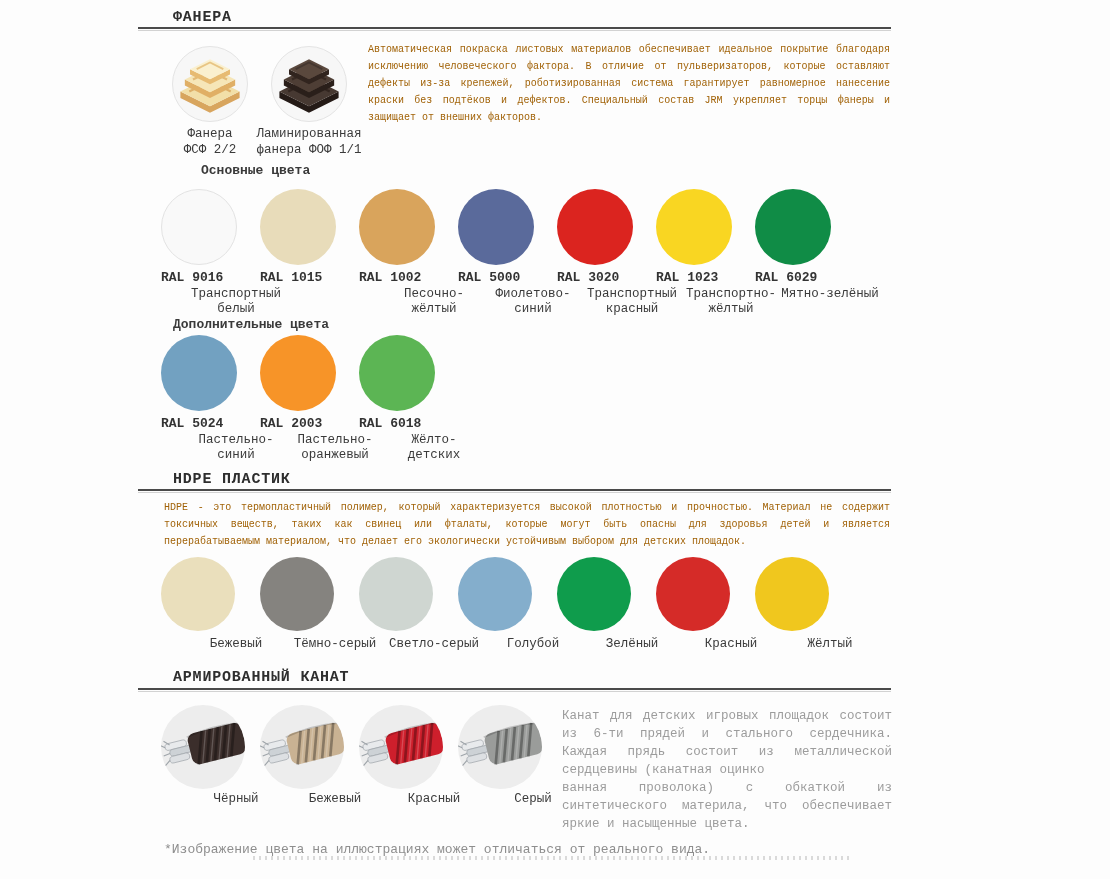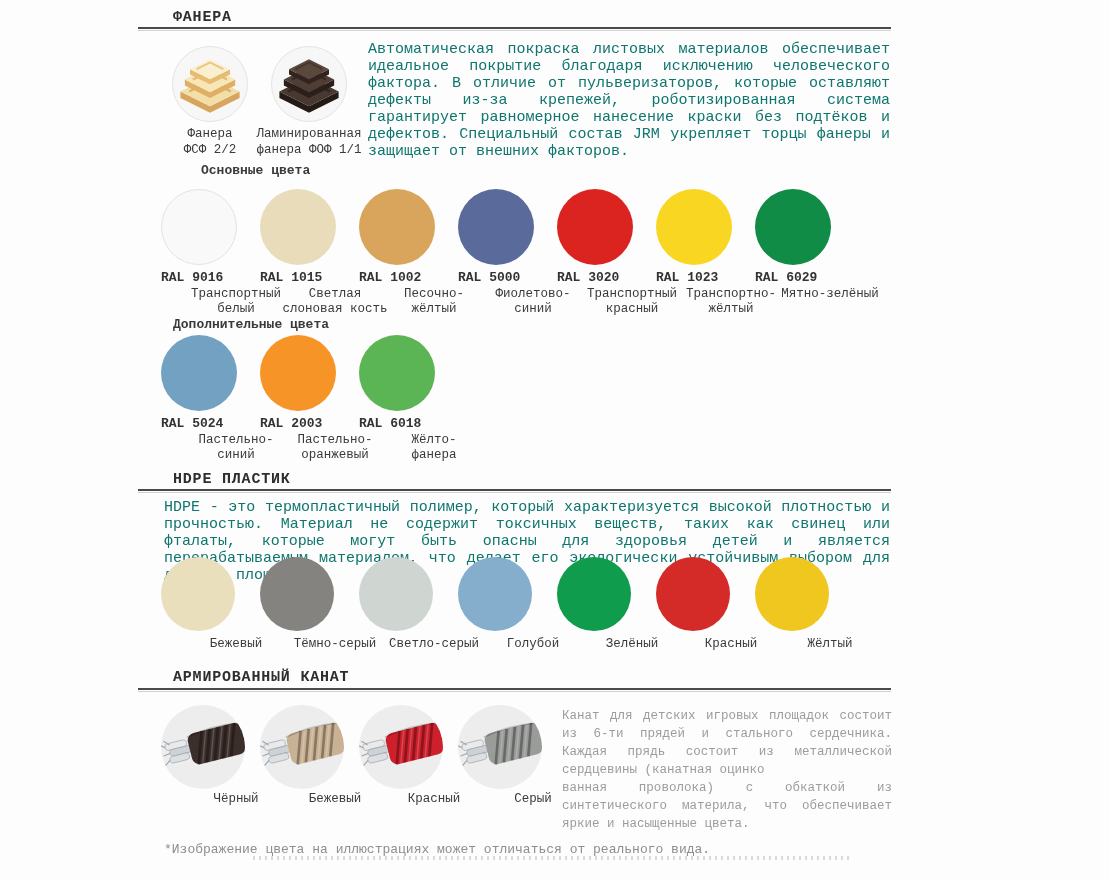--- a/index.html
+++ b/index.html
@@ -1,21 +1,21 @@
 <!DOCTYPE html>
 <html><head>
 <meta charset="utf-8">
 <style>
   html,body{margin:0;padding:0;background:#fff;}
   .page{position:relative;width:1110px;height:879px;background:#FDFDFD;overflow:hidden;
         font-family:Liberation Mono, monospace;color:#3A3A3A;}
   .abs{position:absolute;}
   .sec-title{font-size:15px;font-weight:bold;letter-spacing:.8px;color:#2E2E2E;white-space:nowrap;}
   .rule{height:4px;box-sizing:border-box;border-top:2px solid #4A4A4A;border-bottom:1px solid #D2D2D2;}
-  .para{font-size:15px;line-height:17px;color:#0f766e;text-align:justify;}
+  .para{font-size:10px;line-height:17px;color:#a16207;text-align:justify;}
   .pre{white-space:pre-line;}
   .sub-label{font-size:13px;font-weight:bold;color:#3A3A3A;white-space:nowrap;}
   .row{display:flex;}
   .cell{width:99px;flex:none;display:flex;flex-direction:column;}
   .circle{width:76px;height:76px;border-radius:50%;flex:none;box-sizing:border-box;border:1px solid transparent;}
   .code{margin-top:5px;font-size:13px;font-weight:bold;color:#333;white-space:nowrap;}
   .cname{margin-top:2px;font-size:12.5px;line-height:15px;text-align:center;width:150px;}
   .row-hdpe .circle{width:74px;height:74px;}
   .row-hdpe .cname{margin-top:6px;}
   .rope-circle{width:84px;height:84px;border-radius:50%;background:#EDEDED;overflow:hidden;flex:none;}
@@ -115,22 +115,20 @@
   <div class="abs row" style="left:161px;top:189px;width:693px;">
     <div class="cell">
       <div class="circle" style="background-color: rgb(249, 249, 249); border-color: rgb(227, 227, 227);"></div>
       <div class="code">RAL 9016</div>
       <div class="cname pre">Транспортный
 белый</div>
     </div>
     <div class="cell">
       <div class="circle" style="background-color: rgb(232, 220, 186);"></div>
       <div class="code">RAL 1015</div>
-      <div class="cname pre">Светлая
-слоновая кость</div>
     </div>
     <div class="cell">
       <div class="circle" style="background-color: rgb(217, 164, 92);"></div>
       <div class="code">RAL 1002</div>
       <div class="cname pre">Песочно-
 жёлтый</div>
     </div>
     <div class="cell">
       <div class="circle" style="background-color: rgb(90, 106, 155);"></div>
       <div class="code">RAL 5000</div>
@@ -168,21 +166,21 @@
     <div class="cell">
       <div class="circle" style="background-color: rgb(247, 148, 40);"></div>
       <div class="code">RAL 2003</div>
       <div class="cname pre">Пастельно-
 оранжевый</div>
     </div>
     <div class="cell">
       <div class="circle" style="background-color: rgb(92, 181, 84);"></div>
       <div class="code">RAL 6018</div>
       <div class="cname pre">Жёлто-
-фанера</div>
+детских</div>
     </div>
   </div>
 
   <div class="abs sec-title" style="left:173px;top:471px;">HDPE ПЛАСТИК</div>
   <div class="abs rule" style="left:138px;top:489px;width:753px;"></div>
 
   <div class="abs para" style="left:164px;top:499px;width:726px;">HDPE - это термопластичный полимер, который характеризуется высокой плотностью и прочностью. Материал не содержит токсичных веществ, таких как свинец или фталаты, которые могут быть опасны для здоровья детей и является перерабатываемым материалом, что делает его экологически устойчивым выбором для детских площадок.</div>
 
   <div class="abs row row-hdpe" style="left:161px;top:557px;width:693px;">
     <div class="cell">

